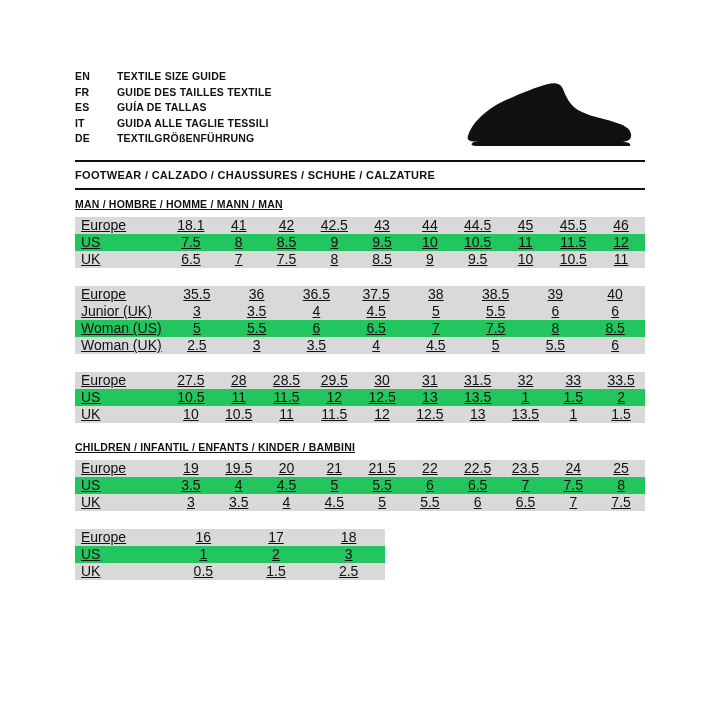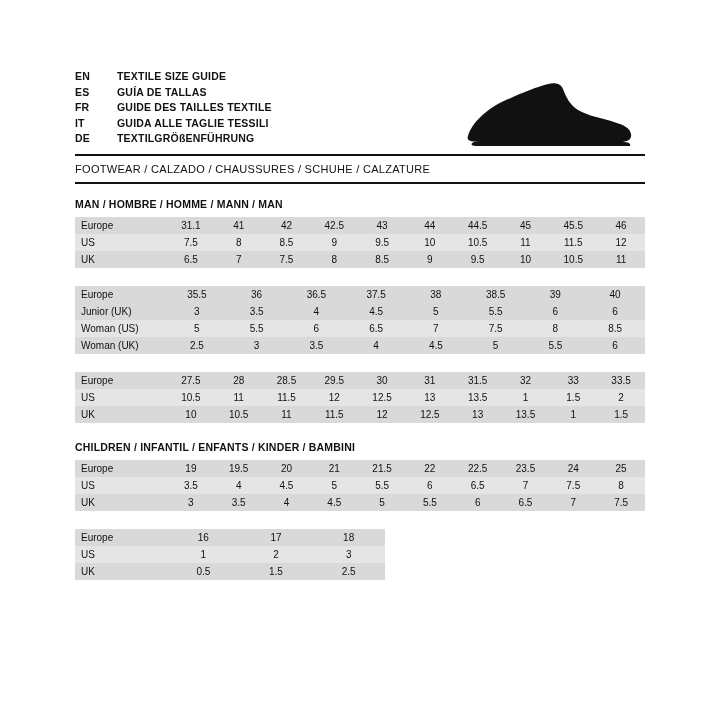--- a/index.html
+++ b/index.html
@@ -49,87 +49,88 @@
 
   .shoe {
     position: absolute;
     top: 8px;
     left: 385px;
     width: 175px;
     height: 75px;
   }
 
   .footwear-band {
-    margin-top: 6px;
+    margin-top: 12px;
     border-top: 2px solid #111;
     border-bottom: 2px solid #111;
     padding: 7px 0 7px 0;
     font-size: 11px;
-    font-weight: normal;
+    font-weight: bold;
     letter-spacing: 0.3px;
   }
 
   
   .section {
     margin-top: 18px;
+    text-decoration: underline;
   }
   .section-title {
     font-size: 10.5px;
     font-weight: bold;
     letter-spacing: 0.2px;
     margin-bottom: 7px;
   }
   table.sizes {
     border-collapse: collapse;
     width: 100%;
     table-layout: fixed;
-    font-size: 10px;
+    font-size: 14px;
   }
   table.sizes td {
     height: 17px;
     line-height: 17px;
     padding: 0;
     text-align: center;
     white-space: nowrap;
   }
   table.sizes td.label {
     text-align: left;
     padding-left: 6px;
     width: 86px;
   }
   table.sizes tr.shaded td {
     background: #d9d9d9;
   }
   table.sizes tr.plain td {
-    background: #e5e5e5;
+    background: #22c55e;
   }
   
   .narrow table.sizes {
     width: 310px;
   }
 </style>
 </head>
 <body>
 
 <div class="page">
 
   <div class="header">
     <table class="lang-table">
       <tbody id="lang-rows">
           <tr>
             <td class="lang-code">EN</td>
             <td class="lang-title">TEXTILE SIZE GUIDE</td>
           </tr>
           <tr>
+            <td class="lang-code">FR</td>
+            <td class="lang-title">GUIDE DES TAILLES TEXTILE</td>
+          </tr>
+          <tr>
             <td class="lang-code">ES</td>
             <td class="lang-title">GUÍA DE TALLAS</td>
-          </tr>
-          <tr>
-            <td class="lang-code">FR</td>
-            <td class="lang-title">GUIDE DES TAILLES TEXTILE</td>
           </tr>
           <tr>
             <td class="lang-code">IT</td>
             <td class="lang-title">GUIDA ALLE TAGLIE TESSILI</td>
           </tr>
           <tr>
             <td class="lang-code">DE</td>
             <td class="lang-title">TEXTILGRÖßENFÜHRUNG</td>
           </tr>
         </tbody>
@@ -148,21 +149,21 @@
     <div class="footwear-band">FOOTWEAR / CALZADO / CHAUSSURES / SCHUHE / CALZATURE</div>
   </div>
 
   <div id="sections">
       <div class="section">
         <div class="section-title">MAN / HOMBRE / HOMME / MANN / MAN</div>
         <table class="sizes">
           <tbody>
             <tr class="shaded">
               <td class="label">Europe</td>
-              <td>31.1</td>
+              <td>18.1</td>
               <td>41</td>
               <td>42</td>
               <td>42.5</td>
               <td>43</td>
               <td>44</td>
               <td>44.5</td>
               <td>45</td>
               <td>45.5</td>
               <td>46</td>
             </tr>

